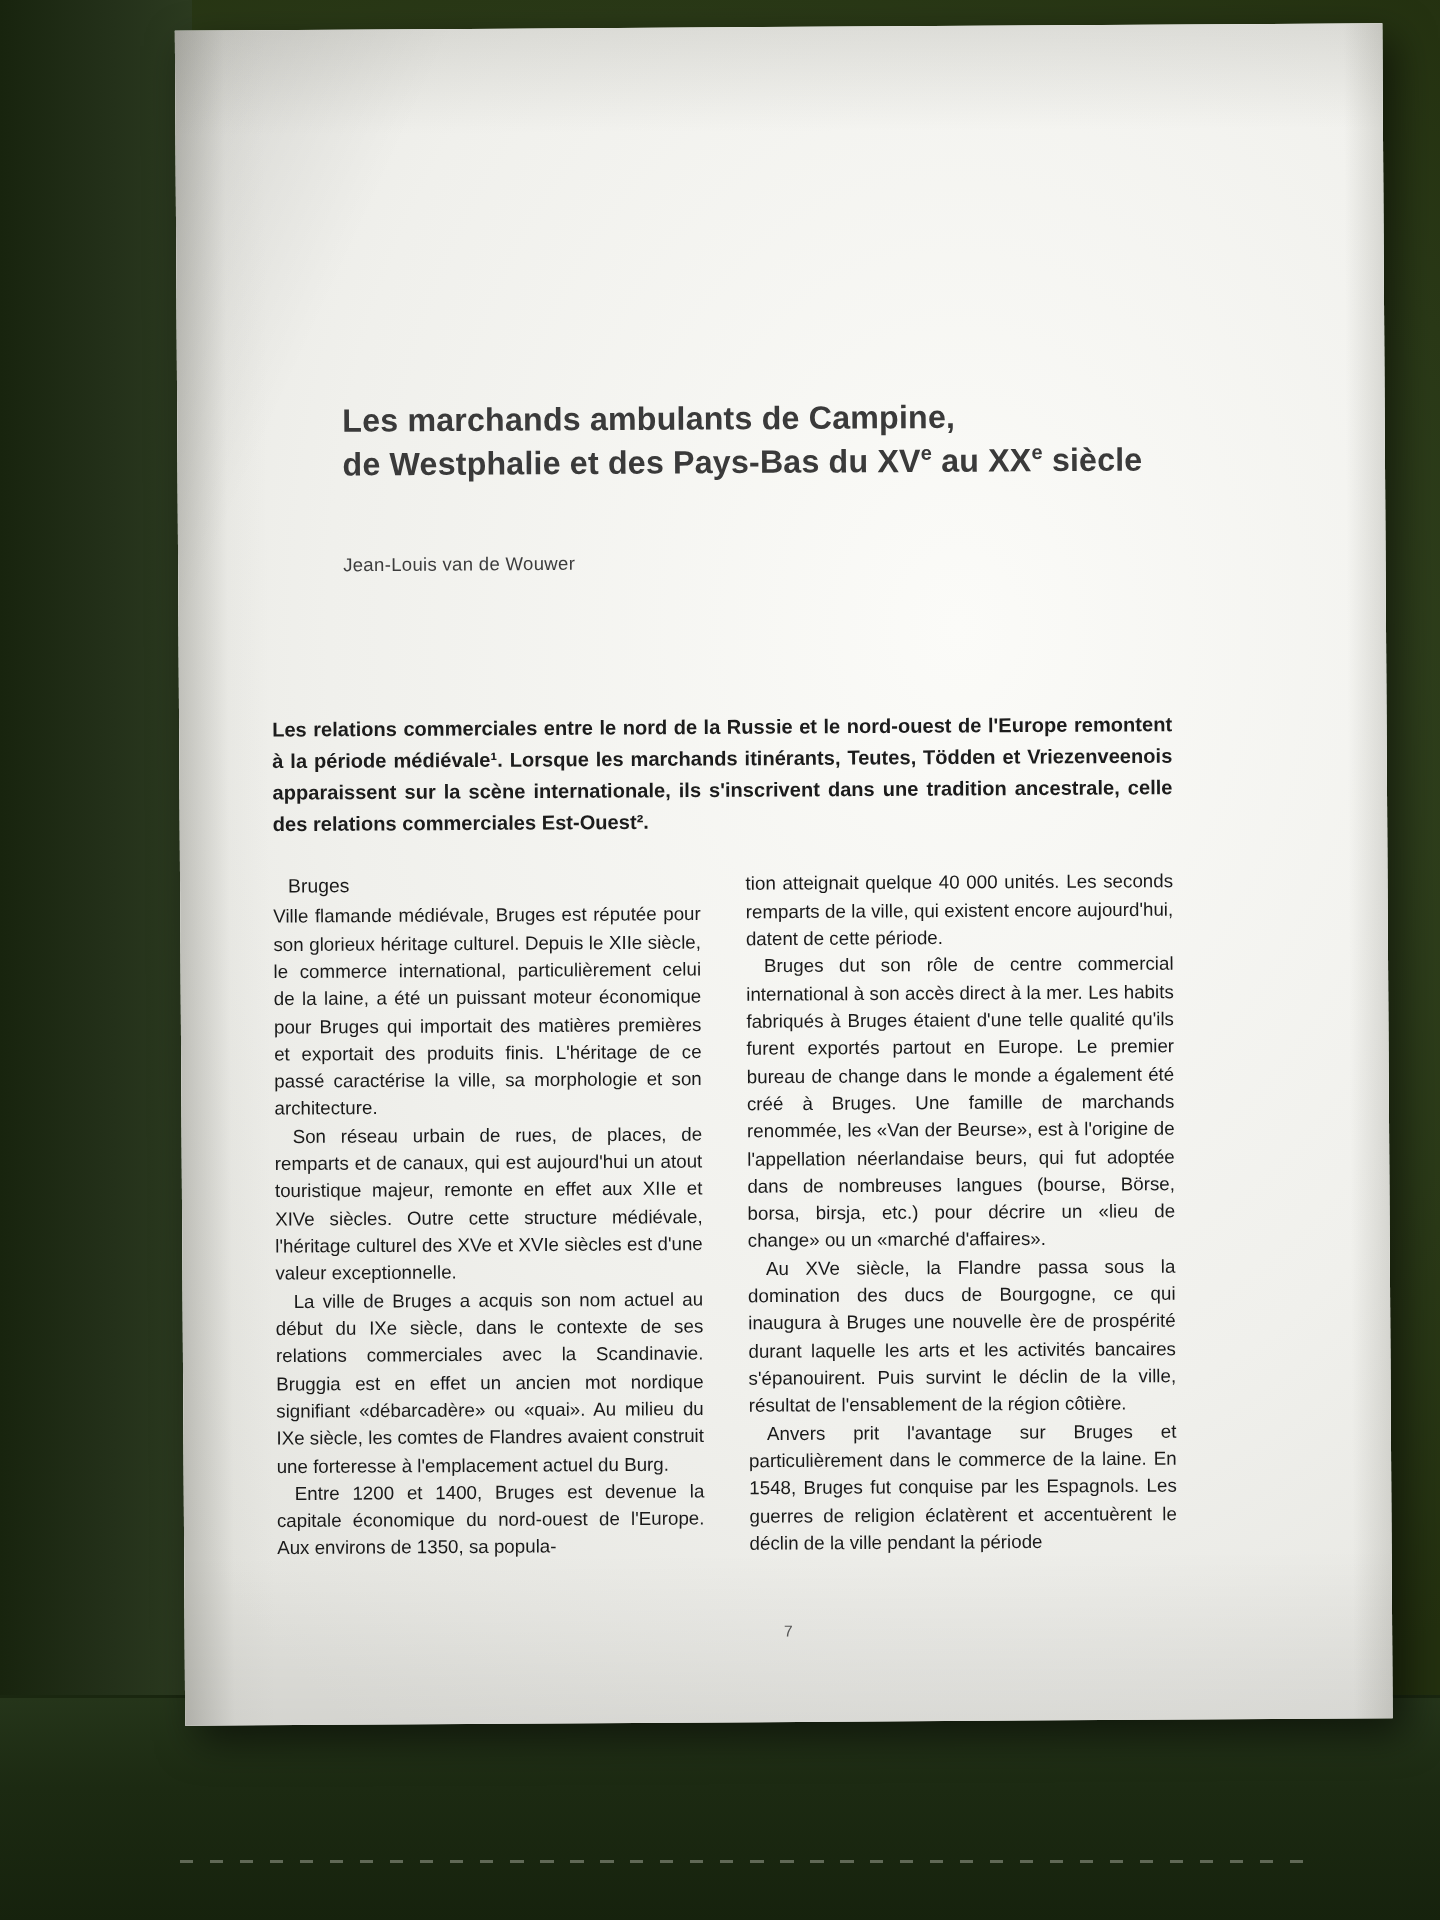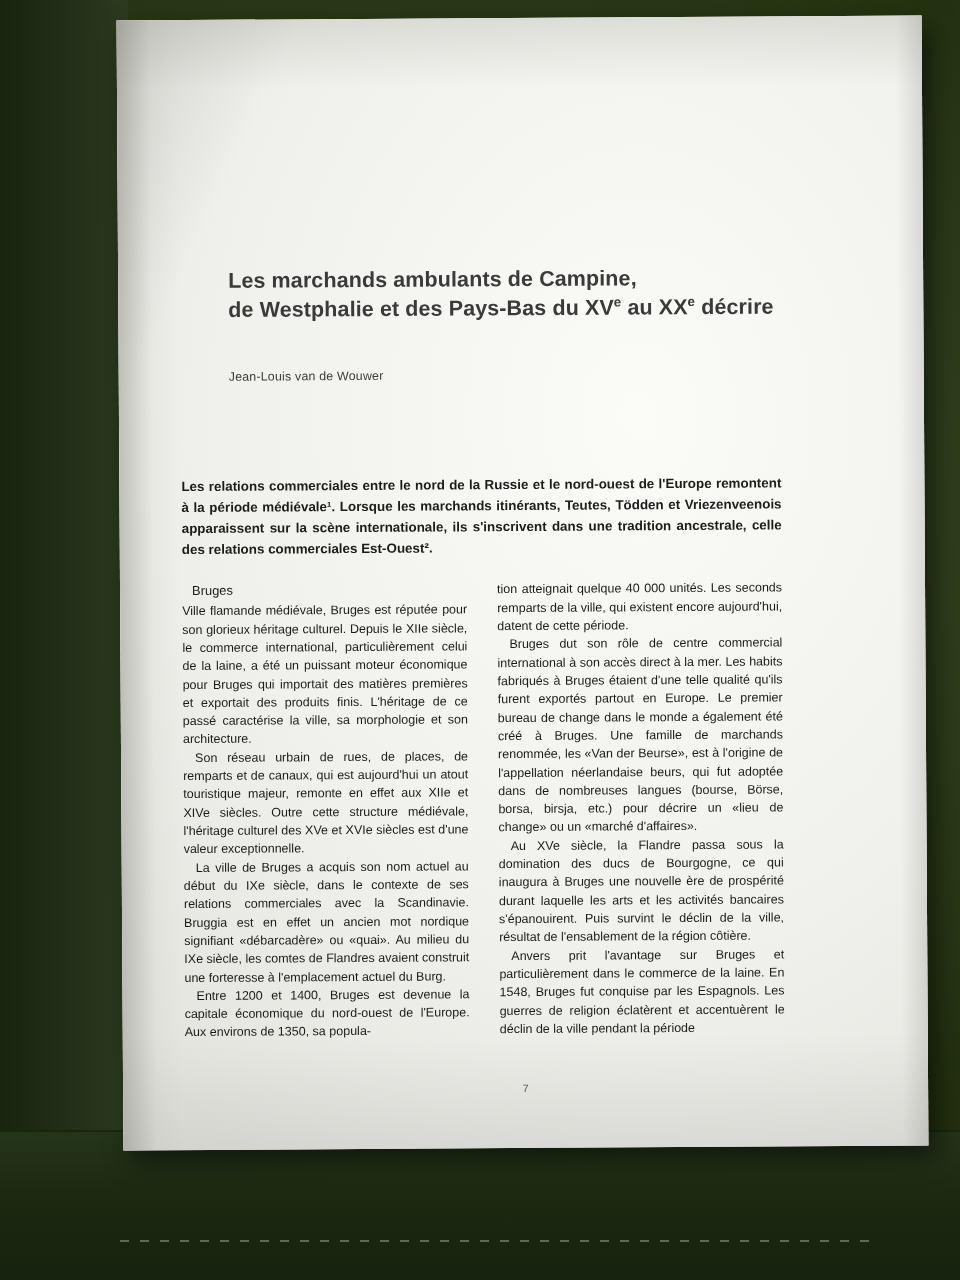--- a/index.html
+++ b/index.html
@@ -180,21 +180,21 @@
   <div class="page">
     <div class="page-inner">
       <div class="gutter-shade"></div>
       <div class="top-shade"></div>
       <div class="right-edge"></div>
 
       <div class="content">
 
         <h1 class="title">
           <span class="ln">Les marchands ambulants de Campine,</span>
-          <span class="ln"><span>de Westphalie et des Pays-Bas du XV</span><sup class="ord">e</sup><span> au XX</span><sup class="ord">e</sup><span> décrire</span></span>
+          <span class="ln"><span>de Westphalie et des Pays-Bas du XV</span><sup class="ord">e</sup><span> au XX</span><sup class="ord">e</sup><span> siècle</span></span>
         </h1>
 
         <div class="author">Jean-Louis van de Wouwer</div>
 
         <p class="lead">Les relations commerciales entre le nord de la Russie et le nord-ouest de l'Europe remontent à la période médiévale¹. Lorsque les marchands itinérants, Teutes, Tödden et Vriezenveenois apparaissent sur la scène internationale, ils s'inscrivent dans une tradition ancestrale, celle des relations commerciales Est-Ouest².</p>
 
         <div class="cols">
           <div class="col">
             <div class="subhead">Bruges</div>
             <p>Ville flamande médiévale, Bruges est réputée pour son glorieux héritage culturel. Depuis le XIIe siècle, le commerce international, particulièrement celui de la laine, a été un puissant moteur économique pour Bruges qui importait des matières premières et exportait des produits finis. L'héritage de ce passé caractérise la ville, sa morphologie et son architecture.</p>

